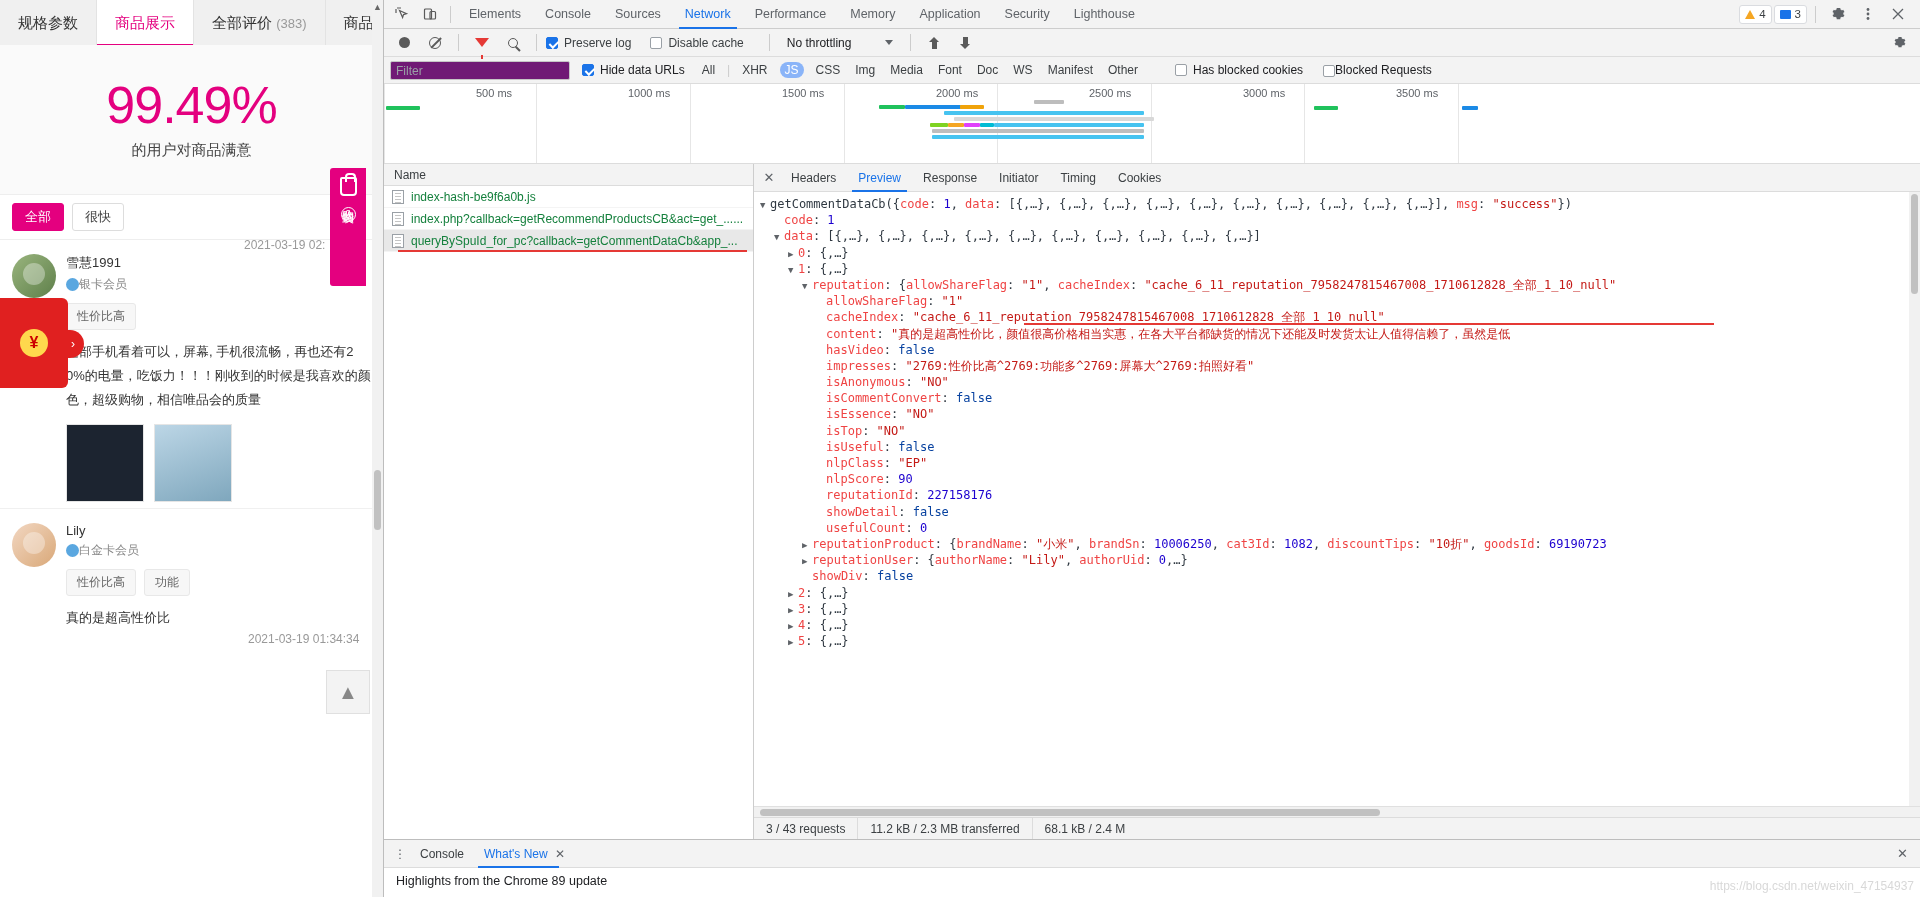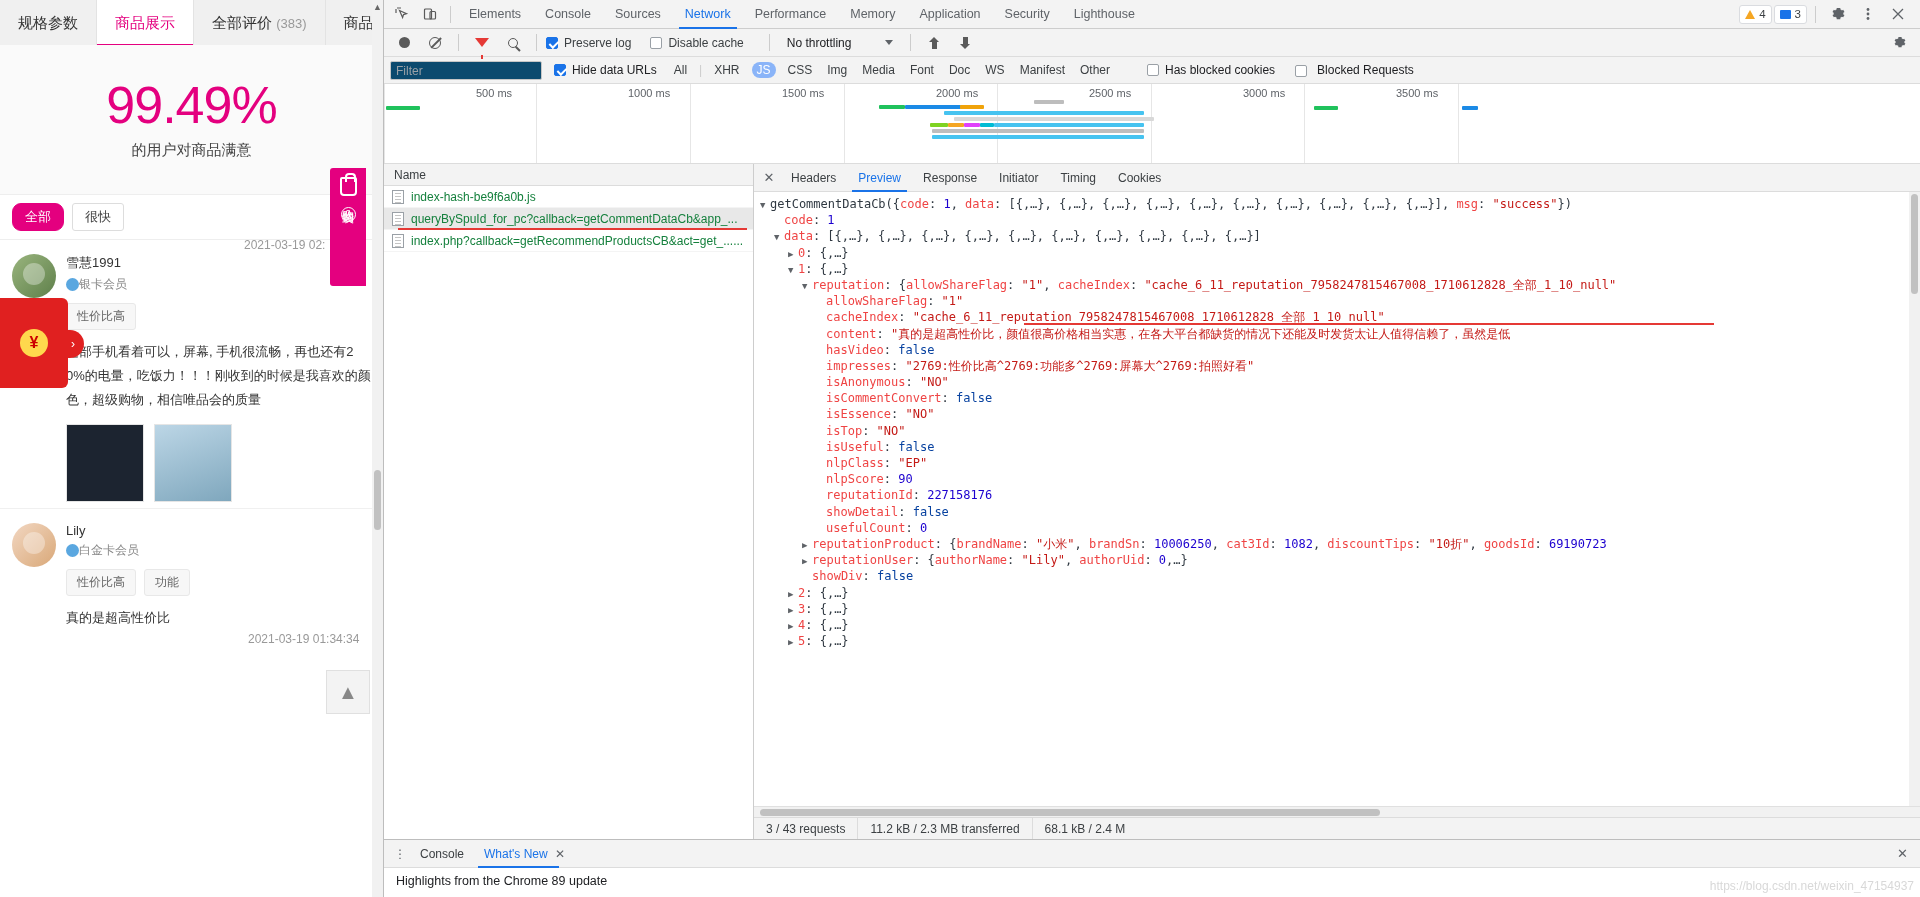--- a/index.html
+++ b/index.html
@@ -25,21 +25,21 @@
   .site-tab .cnt { color:#999; font-size:13px; }
 
   .satis { height:150px; background:#fafafa; border-bottom:1px solid #eee;
            display:flex; flex-direction:column; align-items:center; justify-content:center;
            position:relative; }
   .satis .pct { font-size:52px; color:#e4007f; line-height:1; letter-spacing:-1px; }
   .satis .sub { font-size:15px; color:#444; margin-top:10px; }
 
   .quick { padding:8px 12px; display:flex; flex-wrap:wrap; gap:8px; border-bottom:1px solid #eee; }
   .chip { border:1px solid #ddd; border-radius:3px; padding:4px 12px; font-size:13px; color:#444; background:#fff; }
-  .chip.pink { background:#e4007f; color:#fff; border-color:#e4007f;border-radius:9px; }
+  .chip.pink { background:#e4007f; color:#fff; border-color:#e4007f; }
 
   .review { padding:14px 12px 6px 12px; display:flex; gap:10px; border-bottom:1px solid #f0f0f0; }
   .avatar { width:44px; height:44px; border-radius:50%; flex:0 0 44px;
             background:linear-gradient(135deg,#9ab57e,#5e7f4a); overflow:hidden; position:relative; }
   .avatar.b { background:linear-gradient(135deg,#f2d7c2,#d9a878); }
   .avatar::after { content:""; position:absolute; left:11px; top:9px; width:22px; height:22px;
                    border-radius:50%; background:rgba(255,255,255,.35); }
   .rv-body { flex:1; min-width:0; }
   .rv-name { font-size:13px; color:#333; }
   .rv-lvl { font-size:12px; color:#888; margin-top:4px; display:flex; align-items:center; }
@@ -119,22 +119,22 @@
   .ctl-lbl { color:#3c4043; margin-right:8px; }
   .caret { width:0;height:0;border-left:4px solid transparent;border-right:4px solid transparent;border-top:5px solid #5f6368;}
   .arrow-up, .arrow-dn { width:11px;height:12px;position:relative; }
   .arrow-up::before{content:"";position:absolute;left:3px;top:4px;width:5px;height:8px;background:#5a5a5a;}
   .arrow-up::after{content:"";position:absolute;left:0;top:0;width:0;height:0;border-left:5.5px solid transparent;border-right:5.5px solid transparent;border-bottom:5px solid #5a5a5a;}
   .arrow-dn::before{content:"";position:absolute;left:3px;top:0;width:5px;height:8px;background:#5a5a5a;}
   .arrow-dn::after{content:"";position:absolute;left:0;bottom:0;width:0;height:0;border-left:5.5px solid transparent;border-right:5.5px solid transparent;border-top:5px solid #5a5a5a;}
 
   .dt-filters { height:27px; display:flex; align-items:center; background:#f3f3f3;
                 border-bottom:1px solid #dcdcdc; padding:0 6px; gap:6px; flex:0 0 27px; font-size:12px;}
-  .filter-input { width:152px; height:19px; border:1px solid #c6c6c6; border-radius:2px;
-                  background:#0c4a6e; font-size:12px; color:#9aa0a6; padding:0 5px; line-height:18px; }
+  .filter-input { width:180px; height:19px; border:1px solid #c6c6c6; border-radius:2px;
+                  background:#701a75; font-size:12px; color:#9aa0a6; padding:0 5px; line-height:18px; }
   .type-list { display:flex; align-items:center; gap:9px; color:#3c4043; }
   .type-list .t { padding:1px 3px; border-radius:2px;}
   .type-list .t.sel { background:#8ab4f8; color:#fff; border-radius:9px; padding:1px 5px; }
 
   
   .overview { height:80px; background:#fff; border-bottom:1px solid #dcdcdc;
               position:relative; flex:0 0 80px; overflow:hidden; }
   .ov-tick { position:absolute; top:0; bottom:0; border-right:1px solid #e6e6e6; }
   .ov-lbl { position:absolute; top:3px; font-size:11px; color:#5f6368; }
   .ov-bar { position:absolute; height:4px; border-radius:1px; }
@@ -404,21 +404,21 @@
         <span class="t">Font</span>
         <span class="t">Doc</span>
         <span class="t">WS</span>
         <span class="t">Manifest</span>
         <span class="t">Other</span>
       </div>
       <div style="display:flex;align-items:center;gap:6px;margin-left:28px;">
         <span class="cb"></span>
         <span>Has blocked cookies</span>
       </div>
-      <div style="display:flex;align-items:flex-end;gap:10px;margin-left:14px;">
+      <div style="display:flex;align-items:flex-end;gap:0;margin-left:14px;">
         <span class="cb"></span>
         <span>Blocked Requests</span>
       </div>
     </div>
 
     <div class="overview">
       <div class="ov-tick" style="left:0px;"></div>
       <div class="ov-tick" style="left:152px;"></div>
       <div class="ov-tick" style="left:306px;"></div>
       <div class="ov-tick" style="left:460px;"></div>
@@ -454,28 +454,28 @@
 
     <div class="dt-split">
 
       <div class="req-pane">
         <div class="req-head">Name</div>
         <div class="req-list">
           <div class="req-row">
             <span class="doc-ico"></span>
             <span class="req-name">index-hash-be9f6a0b.js</span>
           </div>
+          <div class="req-row">
+            <span class="doc-ico"></span>
+            <span class="req-name">index.php?callback=getRecommendProductsCB&amp;act=get_......</span>
+          </div>
           <div class="req-row sel">
             <span class="doc-ico"></span>
             <span class="req-name">queryBySpuId_for_pc?callback=getCommentDataCb&amp;app_...</span>
             <span class="underline-red"></span>
-          </div>
-          <div class="req-row">
-            <span class="doc-ico"></span>
-            <span class="req-name">index.php?callback=getRecommendProductsCB&amp;act=get_......</span>
           </div>
         </div>
       </div>
 
       <div class="detail-pane">
         <div class="detail-tabs">
           <div class="x-btn">✕</div>
           <div class="d-tab">Headers</div>
           <div class="d-tab active">Preview</div>
           <div class="d-tab">Response</div>

